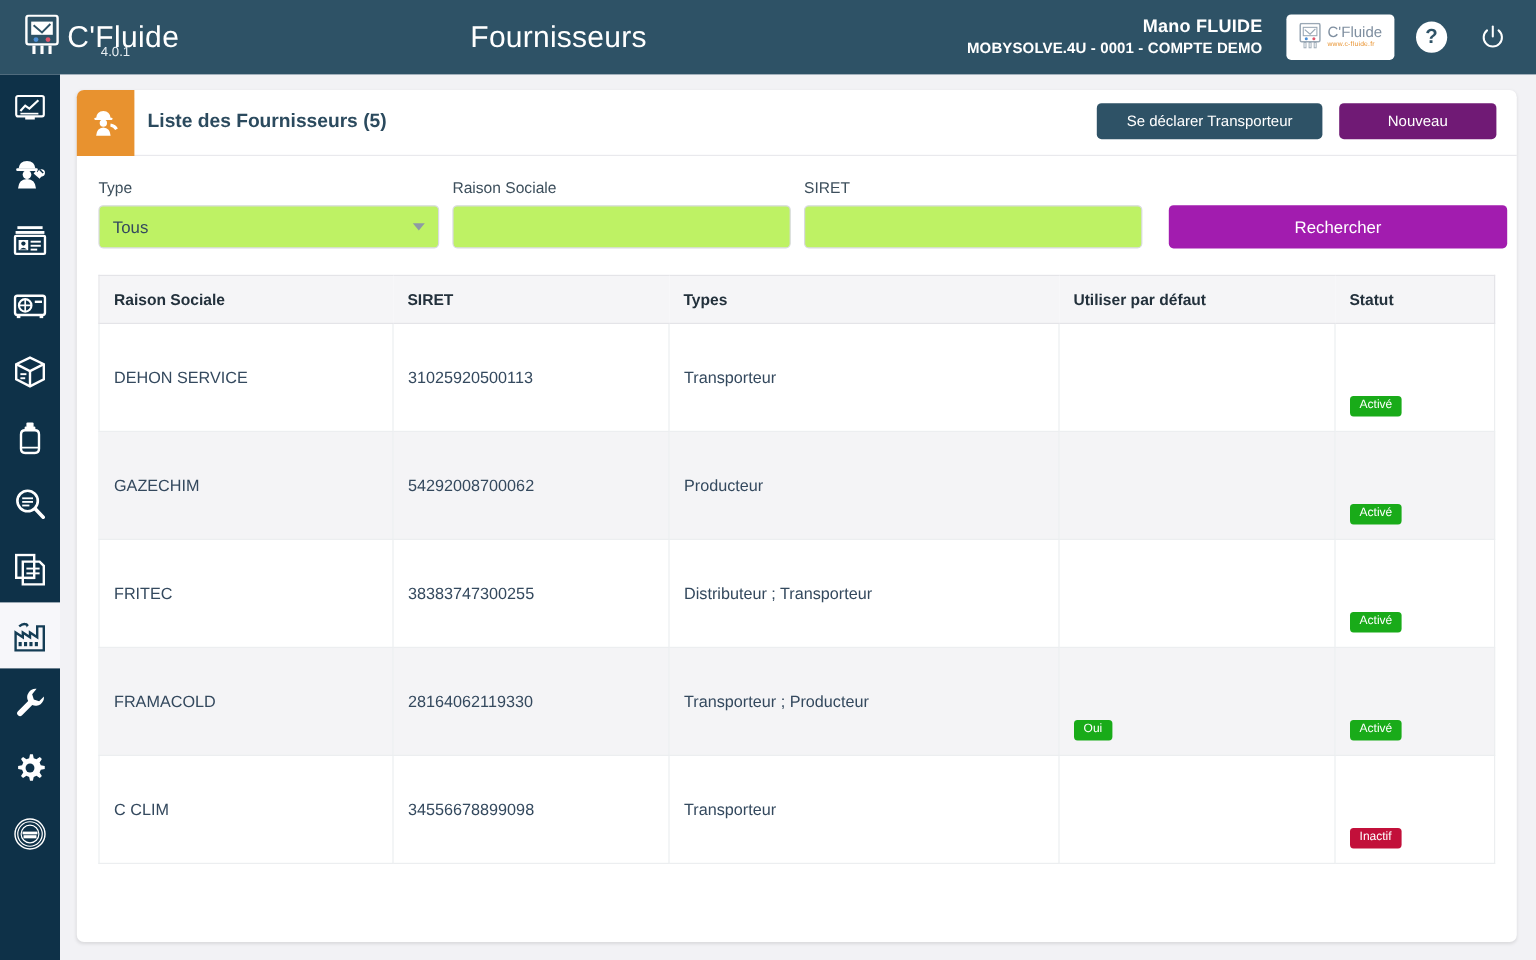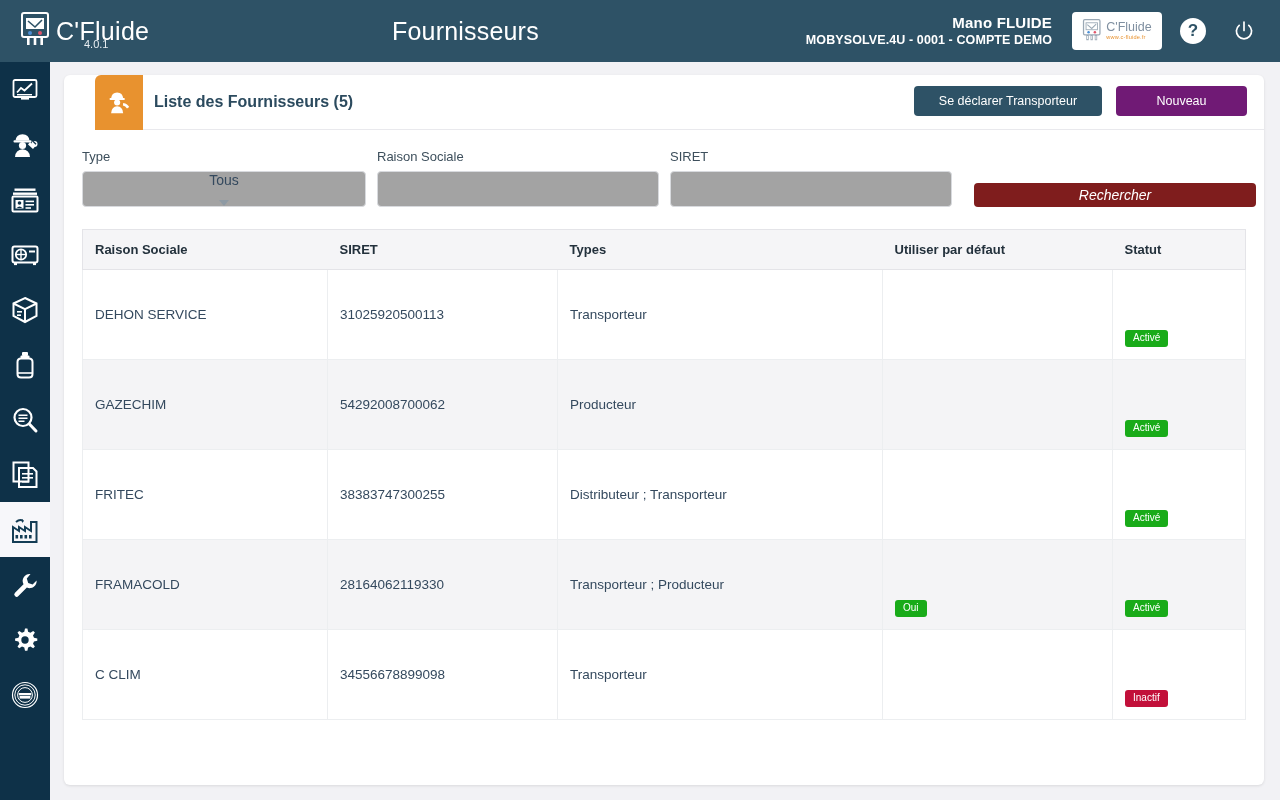--- a/index.html
+++ b/index.html
@@ -89,21 +89,20 @@
     width: 1200px; height: 710px;
     background: #fff;
     border-radius: 6px;
     box-shadow: 0 1px 3px rgba(0,0,0,.10);
     position: relative;
   }
   .card-head {
     height: 55px; display: flex; align-items: center;
     border-bottom: 1px solid #e9e9ed;
     position: relative;
-    margin-left: 31px;
   }
   .card-head-icon {
     width: 48px; height: 55px; background: #e8922f;
     border-top-left-radius: 6px;
     display: flex; align-items: center; justify-content: center;
     flex: 0 0 auto;
   }
   .card-title {
     font-size: 16px; font-weight: bold; color: #2b4a5e;
     margin-left: 11px;
@@ -125,42 +124,41 @@
   .filters {
     display: flex; align-items: flex-end;
     padding: 19px 0 0 18px; gap: 11px;
   }
   .f-group { display: flex; flex-direction: column; }
   .f-label {
     font-size: 13px; color: #3d4f5c; margin-bottom: 7px;
   }
   .f-control {
     height: 36px; border: 1px solid #d8dade; border-radius: 4px;
-    background: #a3a3a3; font-size: 14px; color: #34495e;
+    background: #bef264; font-size: 14px; color: #34495e;
     padding: 0 11px; font-family: "Liberation Sans", sans-serif;
-    display: flex; align-items: center; flex-direction: column;
+    display: flex; align-items: center;
   }
   .f-select { width: 284px; justify-content: space-between; cursor: pointer; }
   .caret {
     width: 0; height: 0;
     border-left: 5px solid transparent; border-right: 5px solid transparent;
     border-top: 6px solid #8e9aa4;
   }
   .f-input { width: 282px; }
   .f-input input {
     border: none; outline: none; width: 100%;
     font-size: 14px; color: #34495e; background: transparent;
     font-family: "Liberation Sans", sans-serif;
   }
   .btn-search {
-    width: 282px; height: 24px; background: #7f1d1d;
+    width: 282px; height: 36px; background: #a21caf;
     border: none; border-radius: 4px; color: #fff;
     font-size: 14px; cursor: pointer; margin-left: 11px;
     font-family: "Liberation Sans", sans-serif;
-    font-style: italic;
   }
 
   
   .table-wrap { padding: 22px 18px 0 18px; }
   table { width: 100%; border-collapse: collapse; }
   thead th {
     background: #f5f5f7;
     text-align: left;
     font-size: 13px; font-weight: bold; color: #23313c;
     padding: 12px 0 12px 12px;

